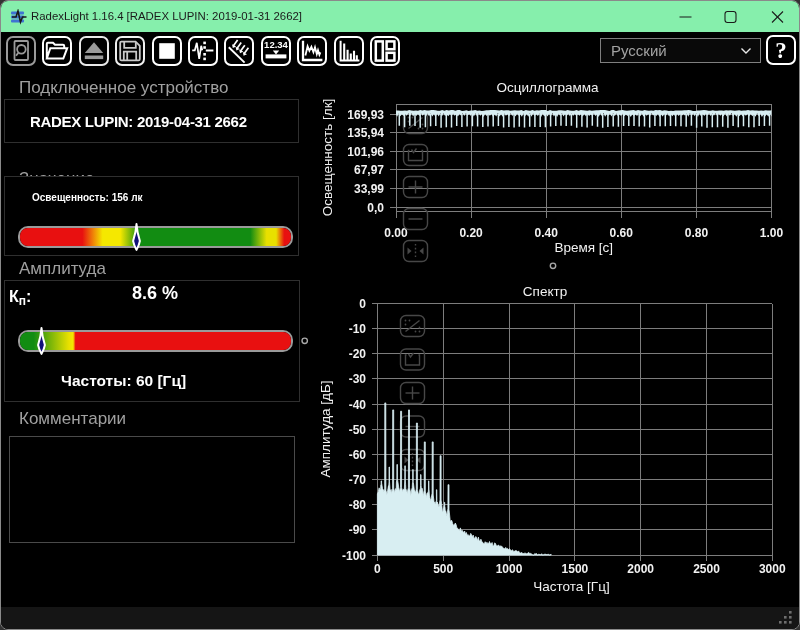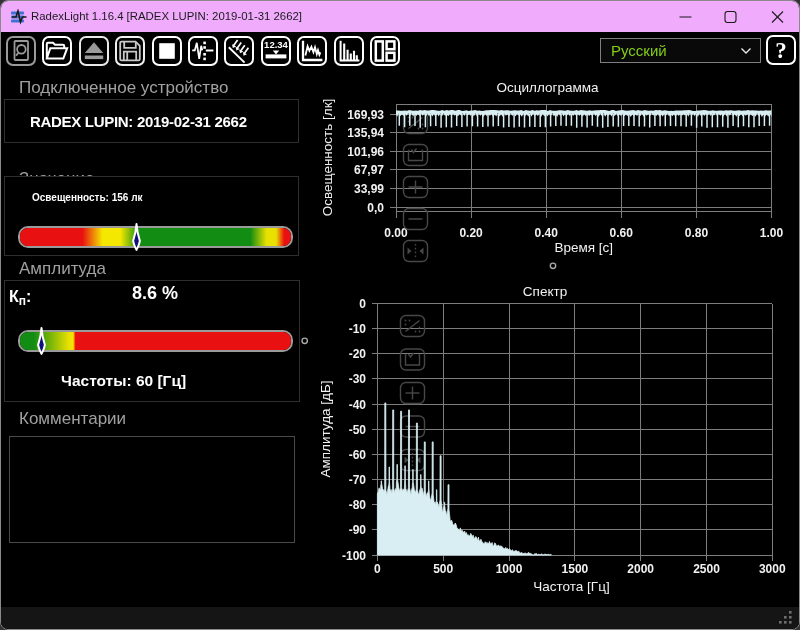--- a/index.html
+++ b/index.html
@@ -1,24 +1,24 @@
 <!DOCTYPE html>
 <html><head><meta charset="utf-8"><style>
 * { margin:0; padding:0; box-sizing:border-box; }
 html,body { width:800px; height:630px; background:#333; font-family:"Liberation Sans", sans-serif; }
 #win { position:absolute; left:0; top:0; width:800px; height:630px; background:#000;
   border:1px solid #8a8a8a; border-radius:8px; overflow:hidden; will-change:transform; }
-#titlebar { position:absolute; left:0; top:0; width:100%; height:33px; background:#f0abfc; }
+#titlebar { position:absolute; left:0; top:0; width:100%; height:33px; background:#86efac; }
 #title { position:absolute; left:30px; top:9px; font-size:11.4px; color:#1b1b1b; letter-spacing:0px; }
 .winbtn { position:absolute; top:0; }
 #toolbar { position:absolute; left:0; top:31px; width:100%; height:36px; background:#000; }
 .tbtn { position:absolute; top:4px; width:30px; height:30px; border:2px solid #fff; border-radius:7px;
   display:flex; align-items:center; justify-content:center; background:#000; }
 #combo { position:absolute; left:599px; top:6px; width:161px; height:25px; background:#090909;
-  border:1px solid #7f7f7f; color:#84cc16; font-size:15px; line-height:23px; padding-left:10px; }
+  border:1px solid #7f7f7f; color:#a3a3a3; font-size:15px; line-height:23px; padding-left:10px; }
 #help { position:absolute; left:765px; top:3px; width:30px; height:30px; border:2px solid #fff;
   border-radius:7px; color:#fff; font-size:23px; font-weight:bold; text-align:center; line-height:27px;
   font-family:"Liberation Serif", serif; }
 .seclabel { position:absolute; color:#a0a0a0; font-size:17px;margin-left:12px; }
 .box { position:absolute; border:1px solid #2f2f2f; background:#000; }
 .wtext { position:absolute; color:#fff; font-weight:bold; font-size:15px; white-space:nowrap; }
 .bar { position:absolute; left:17px; width:275px; height:22px; border:2px solid #9a9a9a; border-radius:10px; }
 .barin { position:absolute; left:0; top:0; width:100%; height:100%; border-radius:8px; }
 #statusbar { position:absolute; left:0; bottom:0; width:100%; height:22px; background:#151515; }
 svg text { user-select:none; }
@@ -135,21 +135,21 @@
         </svg>
       </div>
     <div id="combo">Русский<svg style="position:absolute;right:8px;top:7px" width="12" height="10" viewBox="0 0 12 10">
           <path d="M1.5 2.5 L6 7 L10.5 2.5" fill="none" stroke="#e8e8e8" stroke-width="1.4"></path>
         </svg></div>
     <div id="help">?</div>
   </div>
 
   <div class="seclabel" style="left:6px;top:77px">Подключенное устройство</div>
   <div class="box" style="left:3px;top:98px;width:295px;height:44px"></div>
-  <div class="wtext" style="left:29px;top:112px;letter-spacing:-0.3px">RADEX LUPIN: 2019-02-31 2662</div>
+  <div class="wtext" style="left:29px;top:112px;letter-spacing:-0.3px">RADEX LUPIN: 2019-04-31 2662</div>
 
   <div class="seclabel" style="left:6px;top:168px">Значение</div>
   <div class="box" style="left:3px;top:175px;width:295px;height:80px"></div>
   <div class="wtext" style="left:31px;top:191px;font-size:10px">Освещенность: 156 лк</div>
   <div class="bar" style="top:224.5px">
     <div class="barin" style="background:linear-gradient(to right,#e81010 0%,#e81010 23%,#f5e800 30.5%,#f5e800 37%,#128c12 44%,#128c12 85%,#e8e000 91%,#e8e000 94.5%,#e81010 97.5%)"></div>
   </div>
   <svg style="position:absolute;left:128.5px;top:221.5px;z-index:3" width="13" height="28" viewBox="0 0 13 28">
       <path d="M6.5 1 C7.0 8 8.6 14 9.9 18 C8.9 22.8 7.3 25.2 6.5 26.9 C5.7 25.2 4.1 22.8 3.1 18 C4.4 14 6.0 8 6.5 1 Z" fill="#10107a" stroke="#fff" stroke-width="2" stroke-linejoin="round"></path>
     </svg>

